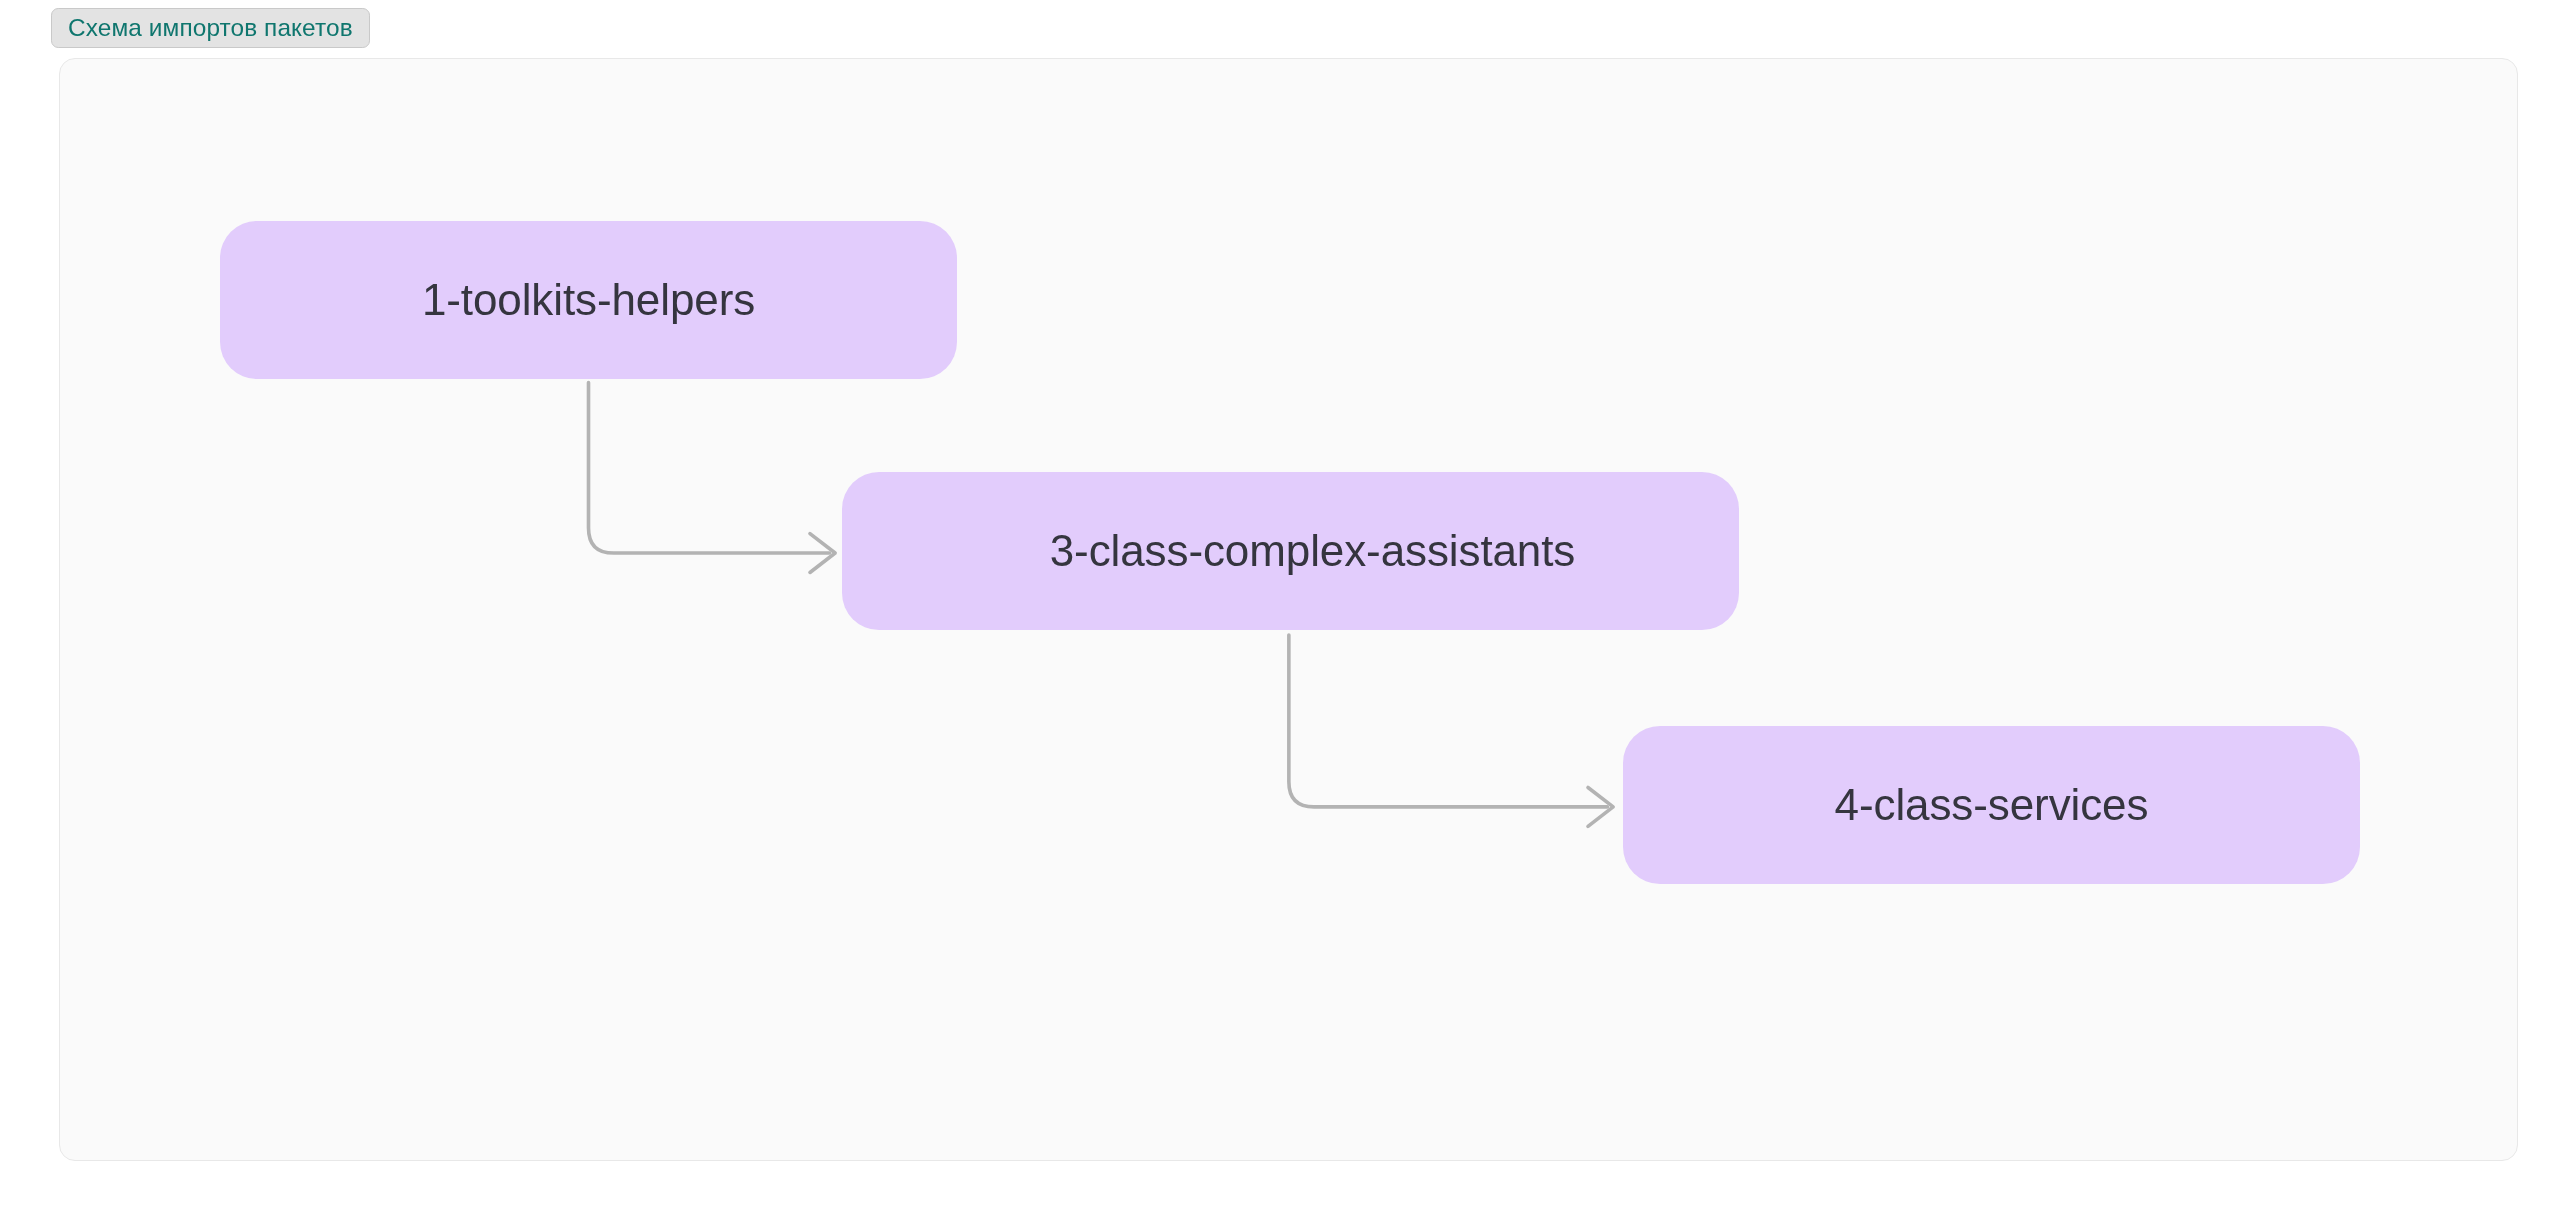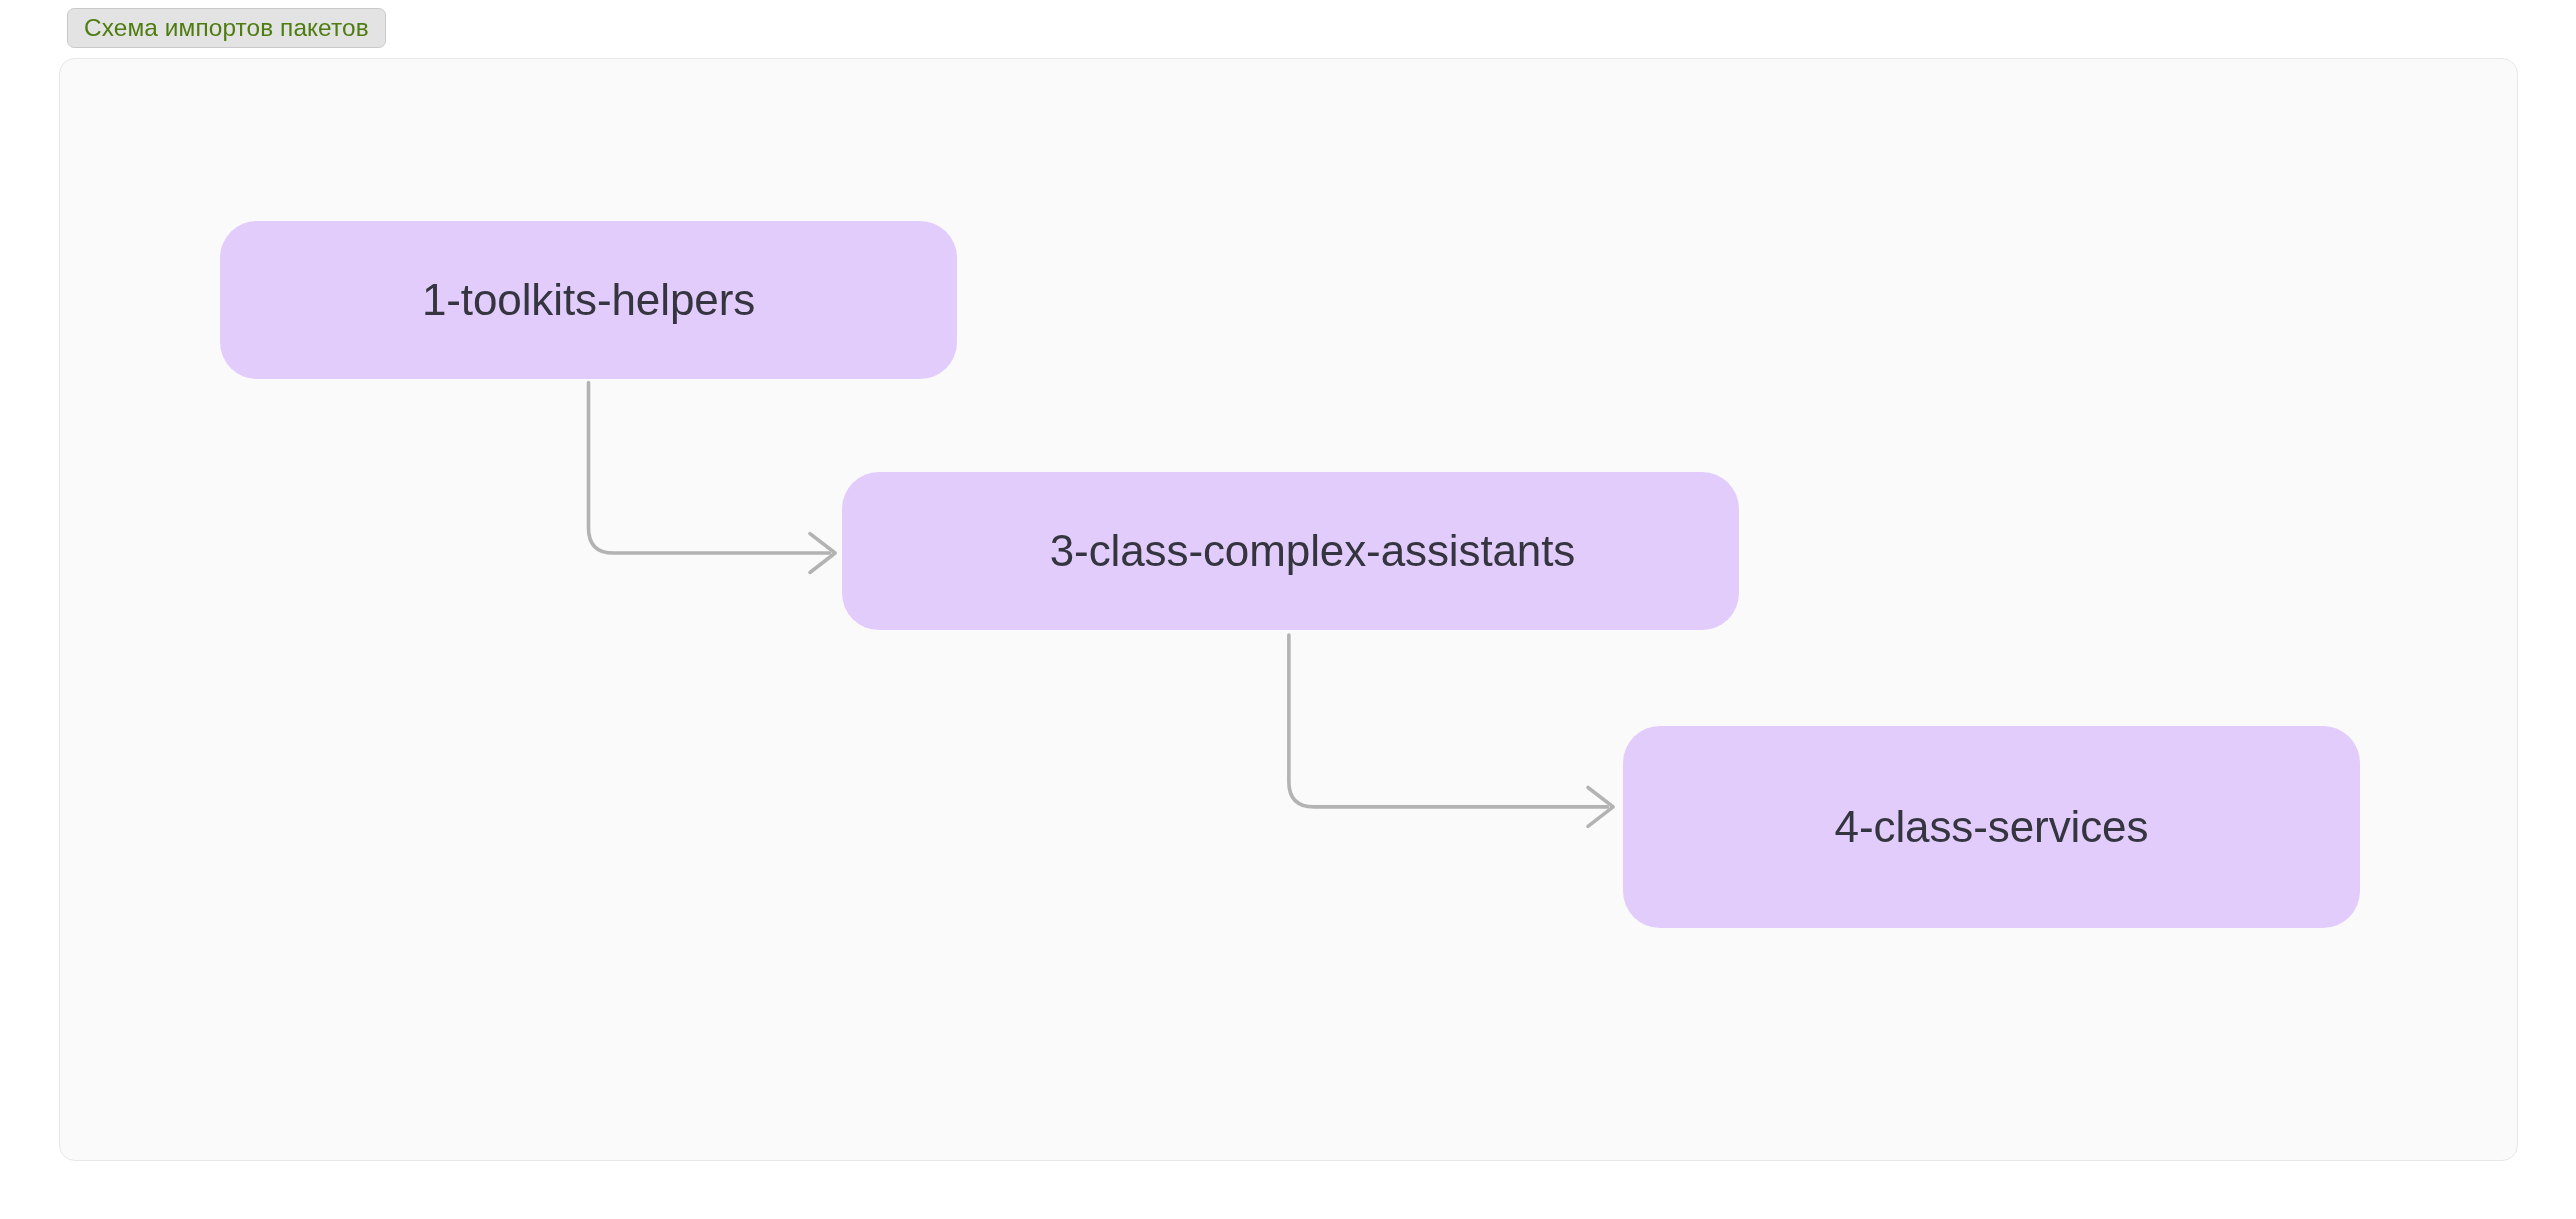--- a/index.html
+++ b/index.html
@@ -15,31 +15,31 @@
   #page {
     position: relative;
     width: 2576px;
     height: 1219px;
     background: #ffffff;
   }
 
   
   .header-pill {
     position: absolute;
-    left: 67px;
+    left: 51px;
     top: 8px;
     height: 40px;
     box-sizing: border-box;
     display: flex;
     align-items: center;
     padding: 0 16px;
     background: #e3e3e3;
     border: 1.4px solid #c9c9c9;
     border-radius: 7.2px;
-    color: #4d7c0f;
+    color: #0f766e;
     font-size: 24.4px;
     line-height: 1;
     white-space: nowrap;
     letter-spacing: 0.1px;
   }
 
   
   .canvas {
     position: absolute;
     left: 59px;
@@ -72,21 +72,21 @@
     border-radius: 37px;
     color: #35353f;
     font-size: 44px;
     line-height: 1;
     white-space: nowrap;
     letter-spacing: -0.1px;
   }
 
   #node-1 { left: 160px; top: 162px;  width: 737px; height: 158px; }
   #node-3 { left: 782px; top: 413px; width: 897px; height: 158px; padding-left: 44px; }
-  #node-4 { left: 1563px; top: 667px; width: 737px; height: 202px; }
+  #node-4 { left: 1563px; top: 667px; width: 737px; height: 158px; }
 </style>
 </head>
 <body>
 
 <div id="page">
 
   <div class="header-pill">Схема импортов пакетов</div>
 
   <div class="canvas">
 

